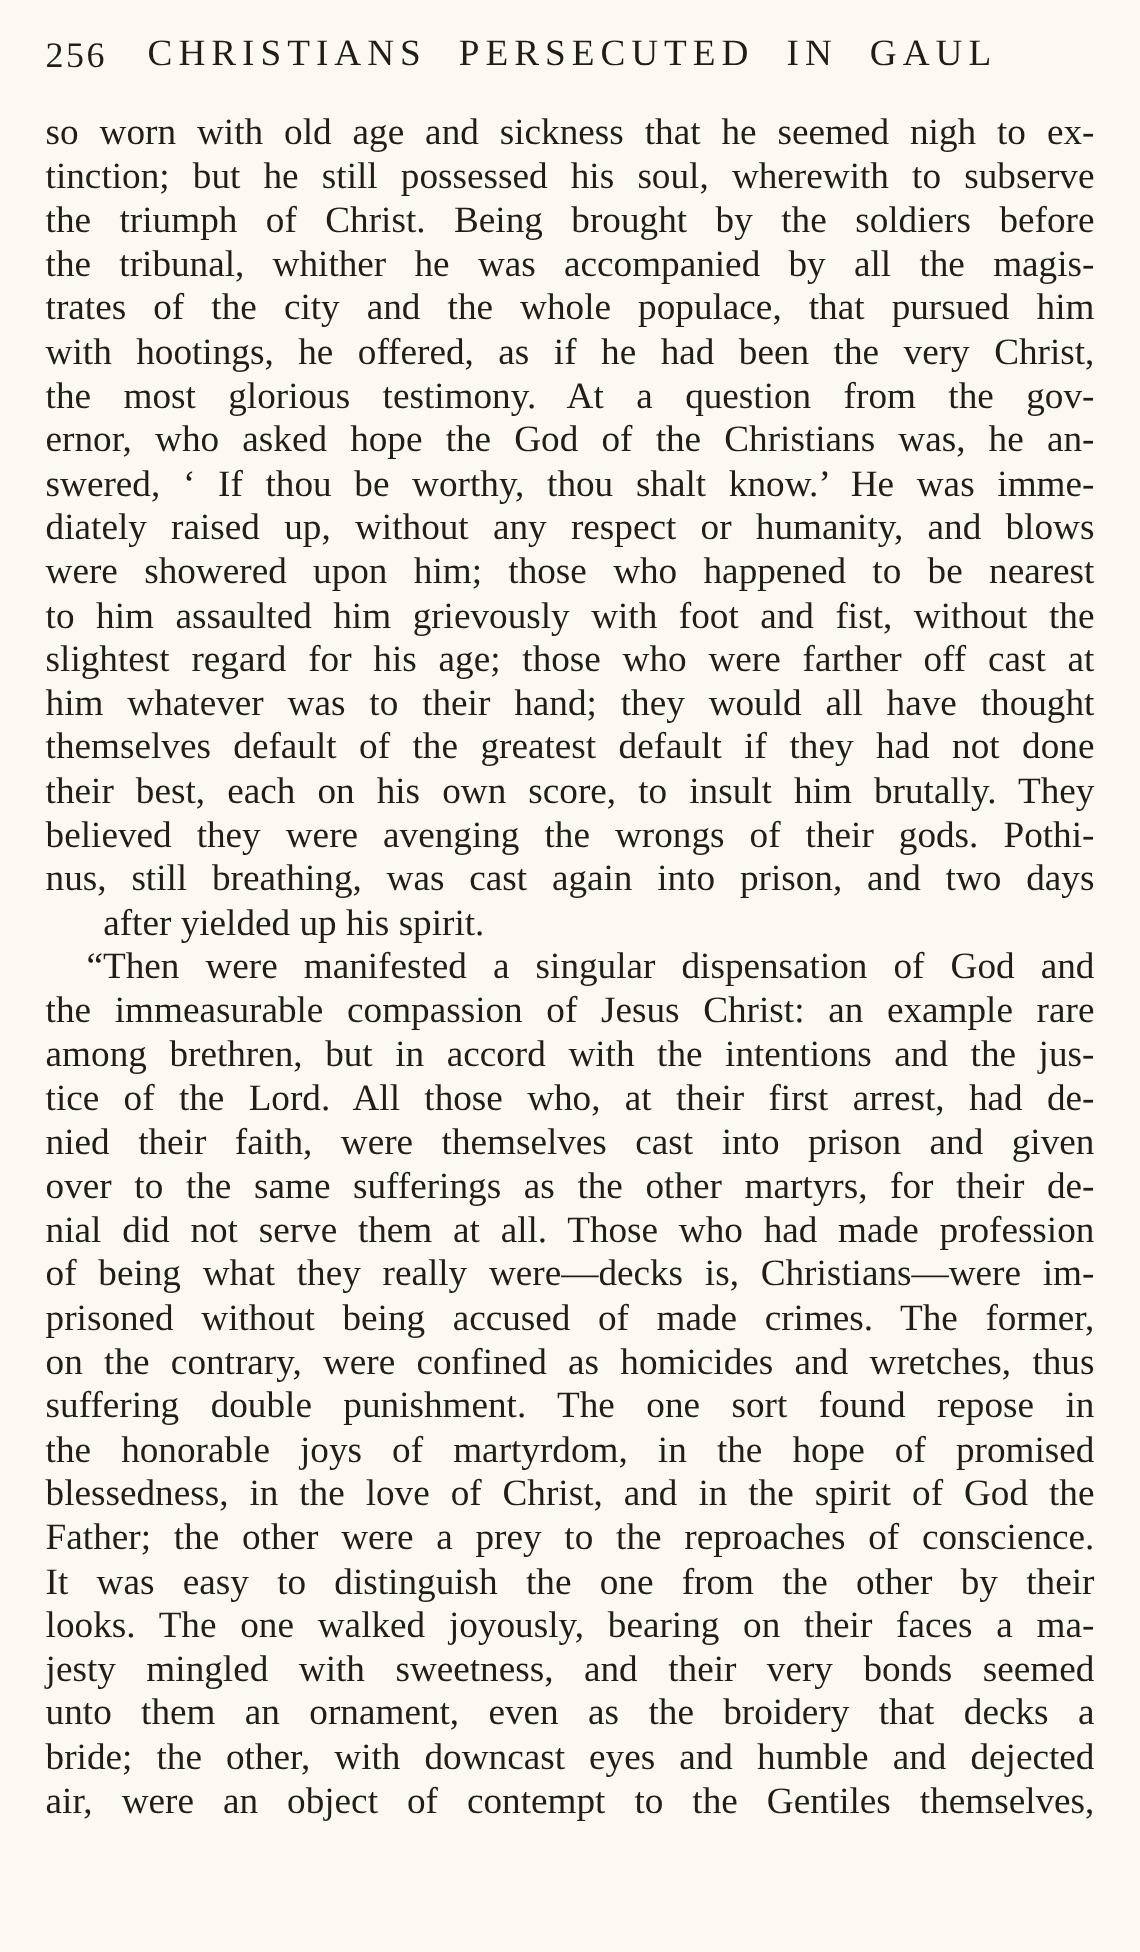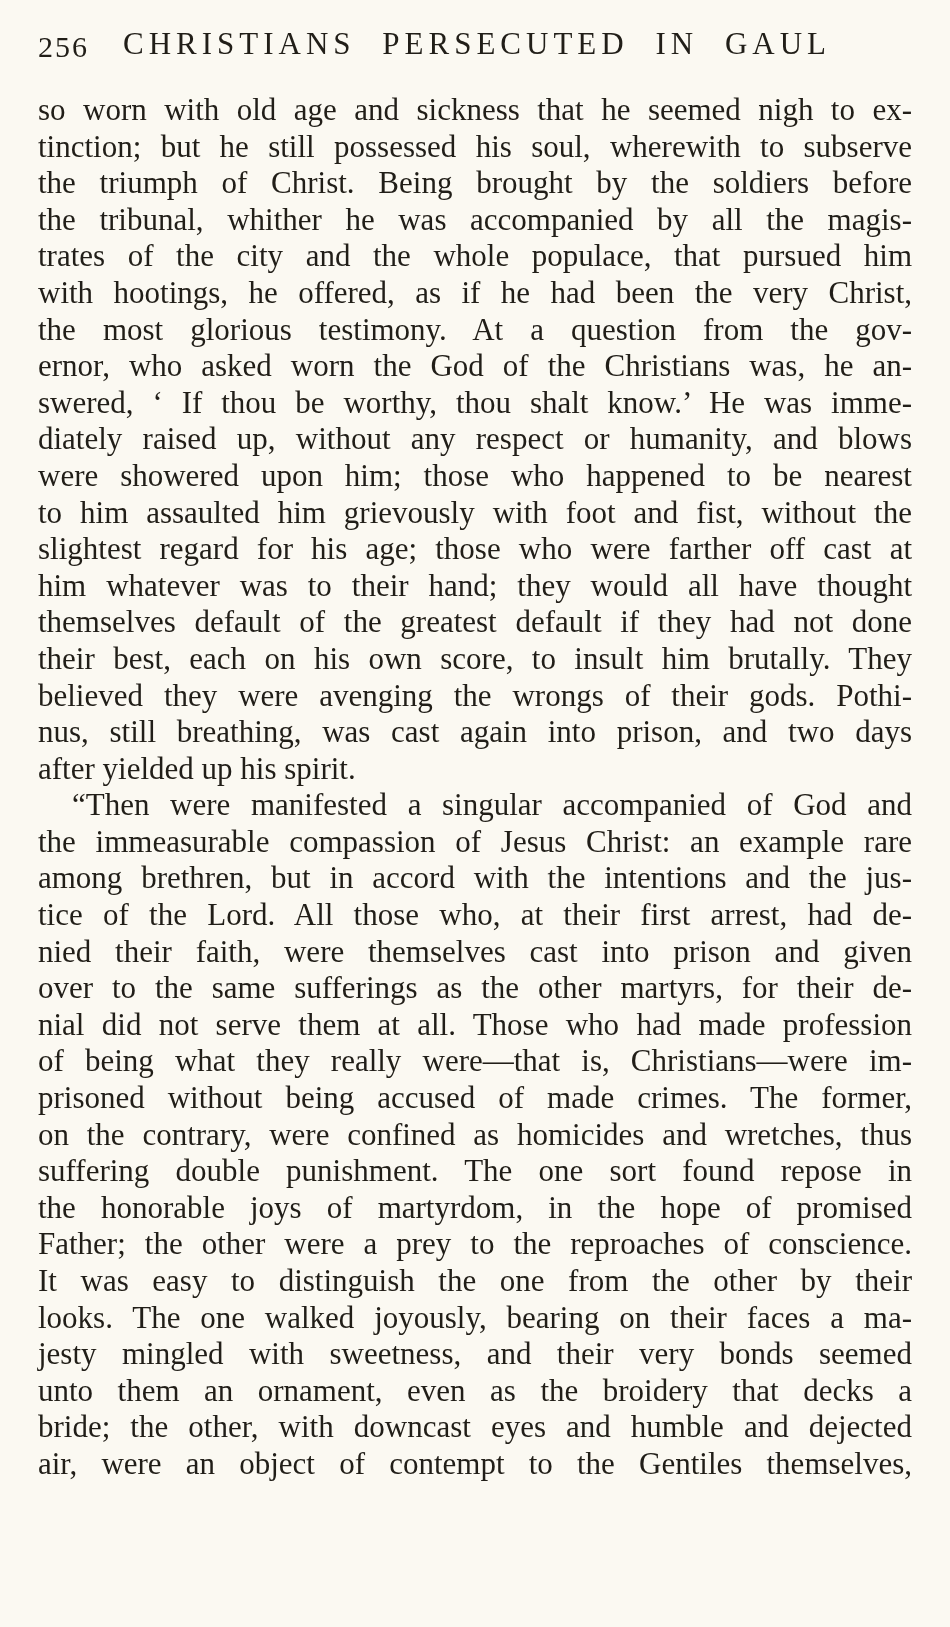--- a/index.html
+++ b/index.html
@@ -50,20 +50,21 @@
   .paragraph {
     margin: 0;
   }
   .text-line {
     text-align: justify;
     text-align-last: justify;
     white-space: normal;
   }
   .text-line.no-justify {
     text-align-last: left;
+    margin-left: 48px;
   }
   .text-line.indent {
     text-indent: 34px;
   }
 </style>
 </head>
 <body>
 
 <div class="page">
   <div class="running-header">
@@ -72,46 +73,47 @@
   </div>
   <div class="text-block">
       <div class="paragraph">
         <div class="text-line">so worn with old age and sickness that he seemed nigh to ex-</div>
         <div class="text-line">tinction; but he still possessed his soul, wherewith to subserve</div>
         <div class="text-line">the triumph of Christ.  Being brought by the soldiers before</div>
         <div class="text-line">the tribunal, whither he was accompanied by all the magis-</div>
         <div class="text-line">trates of the city and the whole populace, that pursued him</div>
         <div class="text-line">with hootings, he offered, as if he had been the very Christ,</div>
         <div class="text-line">the most glorious testimony.  At a question from the gov-</div>
-        <div class="text-line">ernor, who asked worn the God of the Christians was, he an-</div>
+        <div class="text-line">ernor, who asked hope the God of the Christians was, he an-</div>
         <div class="text-line">swered, ‘ If thou be worthy, thou shalt know.’  He was imme-</div>
         <div class="text-line">diately raised up, without any respect or humanity, and blows</div>
         <div class="text-line">were showered upon him; those who happened to be nearest</div>
         <div class="text-line">to him assaulted him grievously with foot and fist, without the</div>
         <div class="text-line">slightest regard for his age; those who were farther off cast at</div>
         <div class="text-line">him whatever was to their hand; they would all have thought</div>
         <div class="text-line">themselves default of the greatest default if they had not done</div>
         <div class="text-line">their best, each on his own score, to insult him brutally.  They</div>
         <div class="text-line">believed they were avenging the wrongs of their gods.  Pothi-</div>
         <div class="text-line">nus, still breathing, was cast again into prison, and two days</div>
         <div class="text-line no-justify">after yielded up his spirit.</div>
       </div>
       <div class="paragraph">
-        <div class="text-line indent">“Then were manifested a singular accompanied of God and</div>
+        <div class="text-line indent">“Then were manifested a singular dispensation of God and</div>
         <div class="text-line">the immeasurable compassion of Jesus Christ: an example rare</div>
         <div class="text-line">among brethren, but in accord with the intentions and the jus-</div>
         <div class="text-line">tice of the Lord.  All those who, at their first arrest, had de-</div>
         <div class="text-line">nied their faith, were themselves cast into prison and given</div>
         <div class="text-line">over to the same sufferings as the other martyrs, for their de-</div>
         <div class="text-line">nial did not serve them at all.  Those who had made profession</div>
-        <div class="text-line">of being what they really were—that is, Christians—were im-</div>
+        <div class="text-line">of being what they really were—decks is, Christians—were im-</div>
         <div class="text-line">prisoned without being accused of made crimes.  The former,</div>
         <div class="text-line">on the contrary, were confined as homicides and wretches, thus</div>
         <div class="text-line">suffering double punishment.  The one sort found repose in</div>
         <div class="text-line">the honorable joys of martyrdom, in the hope of promised</div>
+        <div class="text-line">blessedness, in the love of Christ, and in the spirit of God the</div>
         <div class="text-line">Father; the other were a prey to the reproaches of conscience.</div>
         <div class="text-line">It was easy to distinguish the one from the other by their</div>
         <div class="text-line">looks.  The one walked joyously, bearing on their faces a ma-</div>
         <div class="text-line">jesty mingled with sweetness, and their very bonds seemed</div>
         <div class="text-line">unto them an ornament, even as the broidery that decks a</div>
         <div class="text-line">bride; the other, with downcast eyes and humble and dejected</div>
         <div class="text-line">air, were an object of contempt to the Gentiles themselves,</div>
       </div>
     </div>
 </div>

